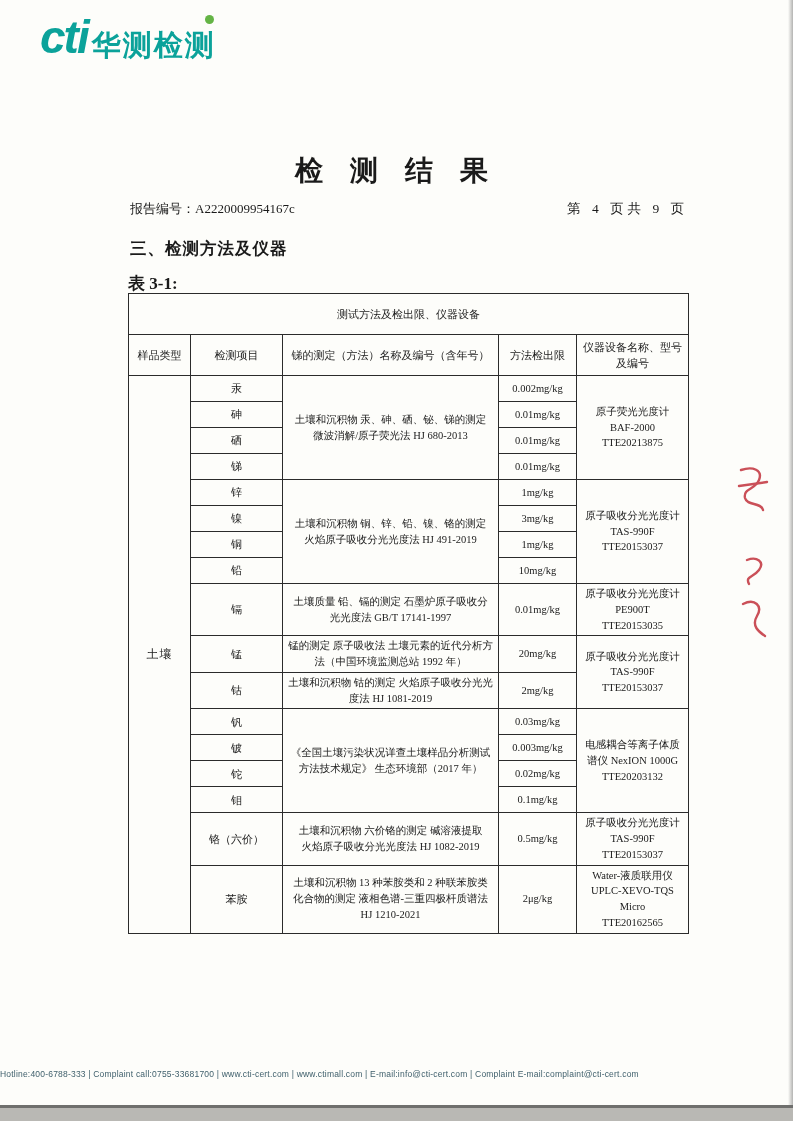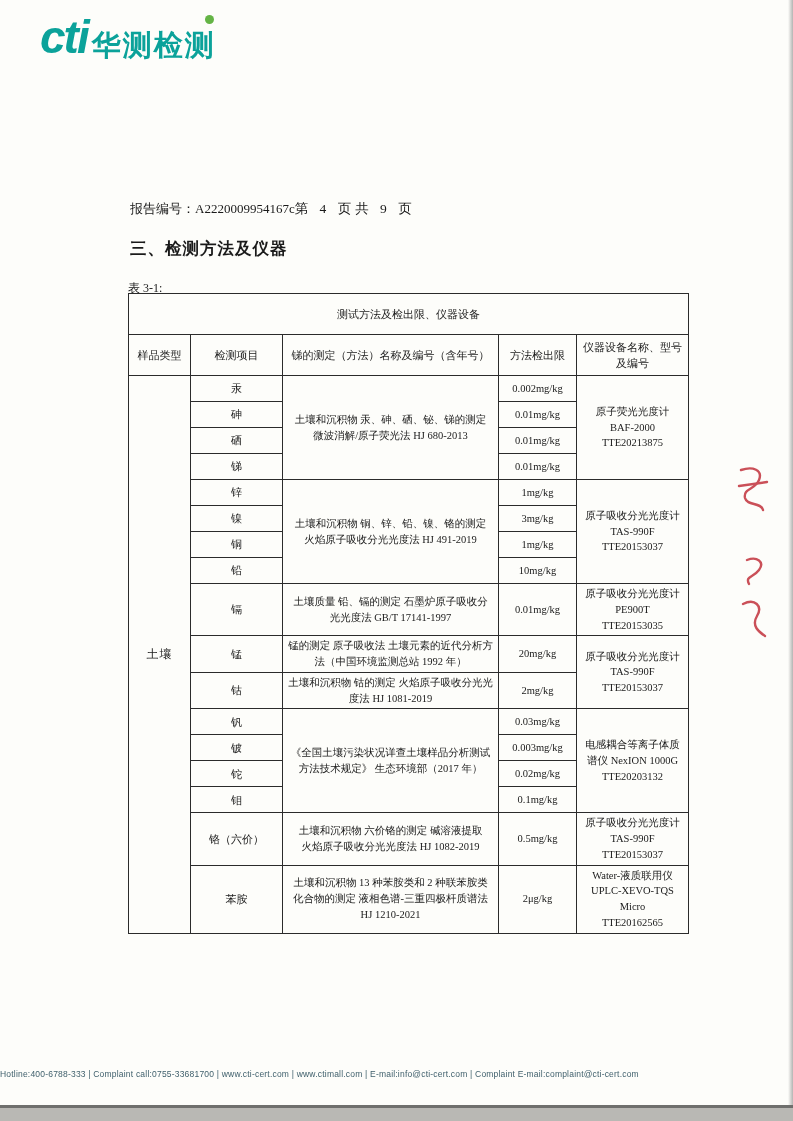--- a/index.html
+++ b/index.html
@@ -25,25 +25,25 @@
   .logo-dot{position:absolute;right:2px;top:1px;width:9px;height:9px;border-radius:50%;background:#64b445;}
   .logo-cn{
     font-family:"Liberation Sans","DejaVu Sans",sans-serif;
     font-weight:bold;font-size:29px;line-height:1.05;color:#0ba29a;
     margin-left:4px;letter-spacing:2px;
   }
   
   .doc-title{position:absolute;left:0;top:152px;width:100%;text-align:center;
     font-size:28px;font-weight:bold;letter-spacing:10px;}
   .meta-row{position:absolute;left:130px;top:200px;width:558px;
-    display:flex;align-items:baseline;}
+    display:flex;justify-content:space-between;align-items:baseline;}
   .report-no{font-size:13px;}
   .page-info{font-size:13.5px;letter-spacing:4px;}
   .section-heading{position:absolute;left:130px;top:238px;font-size:16.5px;font-weight:bold;letter-spacing:1px;}
-  .table-label{position:absolute;left:128px;top:280px;font-size:12px;font-weight:normal;}
+  .table-label{position:absolute;left:128px;top:272px;font-size:17px;font-weight:bold;}
   
   .tbl-wrap{position:absolute;left:128px;top:293px;}
   table.methods{border-collapse:collapse;table-layout:fixed;width:560px;
     font-size:10.5px;line-height:1.5;}
   table.methods th,table.methods td{
     border:1px solid #2b2b2b;padding:2px 3px;text-align:center;
     vertical-align:middle;white-space:pre-line;word-break:break-word;
   }
   th.tbl-caption{text-align:left;font-weight:bold;font-size:11px;padding:3px 6px;}
   table.methods thead th{font-weight:normal;height:36px;font-size:11px;}
@@ -64,20 +64,21 @@
 <body>
 
 <div class="page">
 
   <div class="logo">
     <span class="logo-latin" style="color: rgb(11, 162, 154);">cti</span>
     <span class="logo-dot" style="background: rgb(100, 180, 69);"></span>
     <span class="logo-cn" style="color: rgb(11, 162, 154);">华测检测</span>
   </div>
 
+  <div class="doc-title">检  测  结  果</div>
 
   <div class="meta-row">
     <span class="report-no">报告编号：A2220009954167c</span>
     <span class="page-info">第 4 页共 9 页</span>
   </div>
 
   <div class="section-heading">三、检测方法及仪器</div>
 
   <div class="table-label">表 3-1:</div>
 

